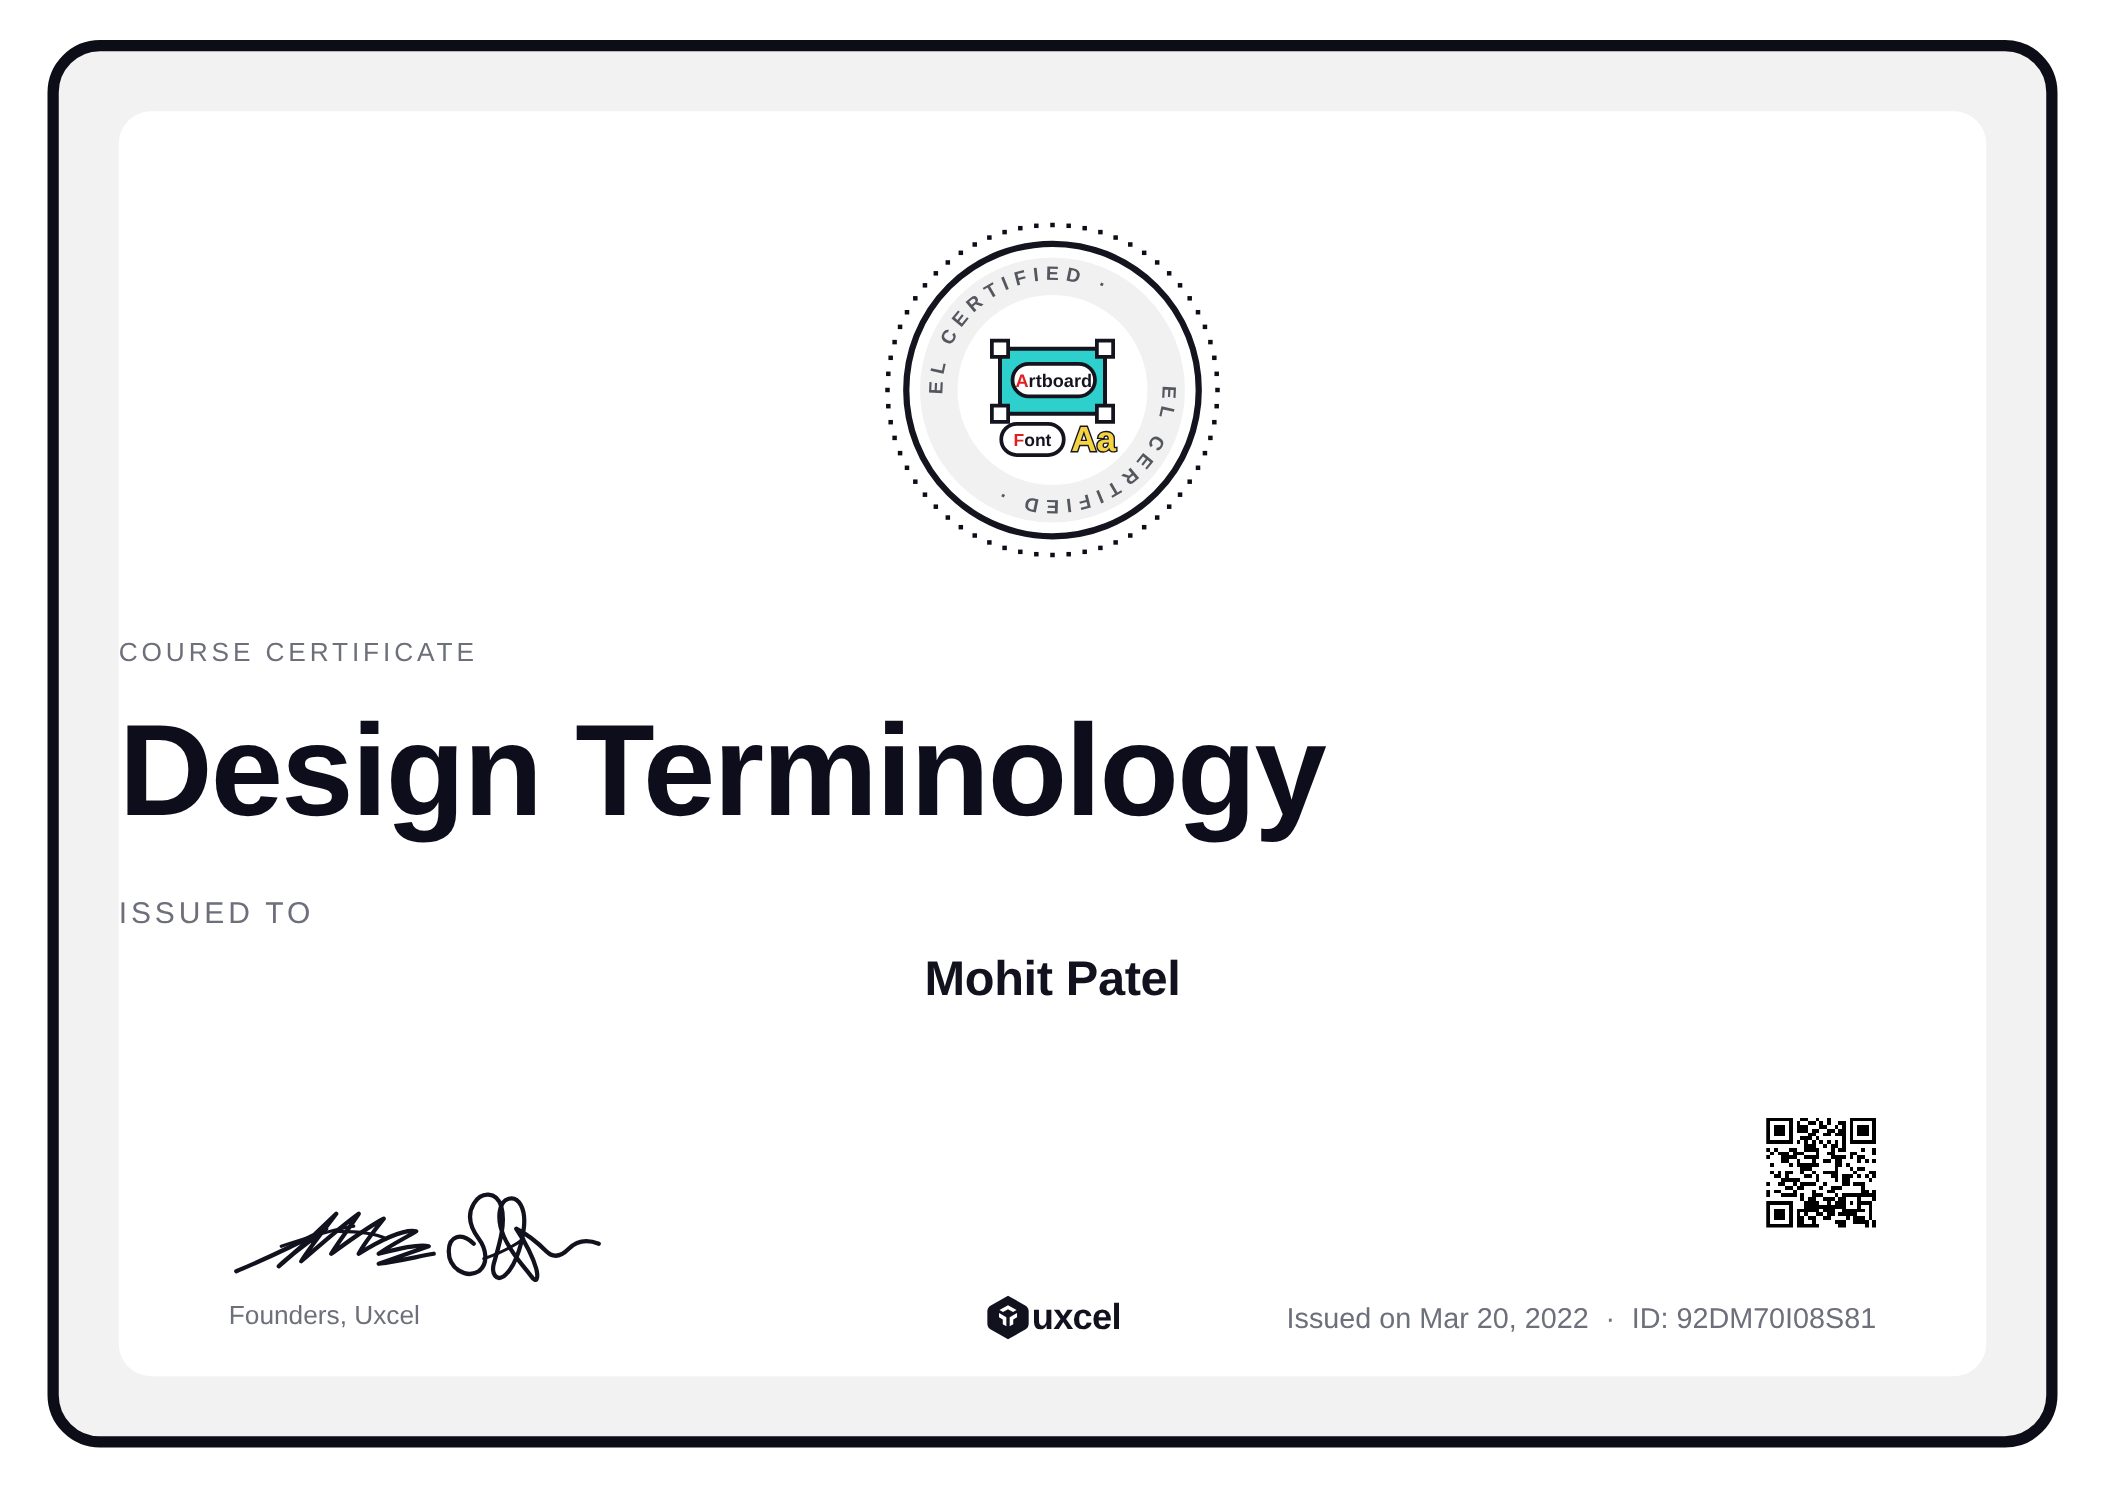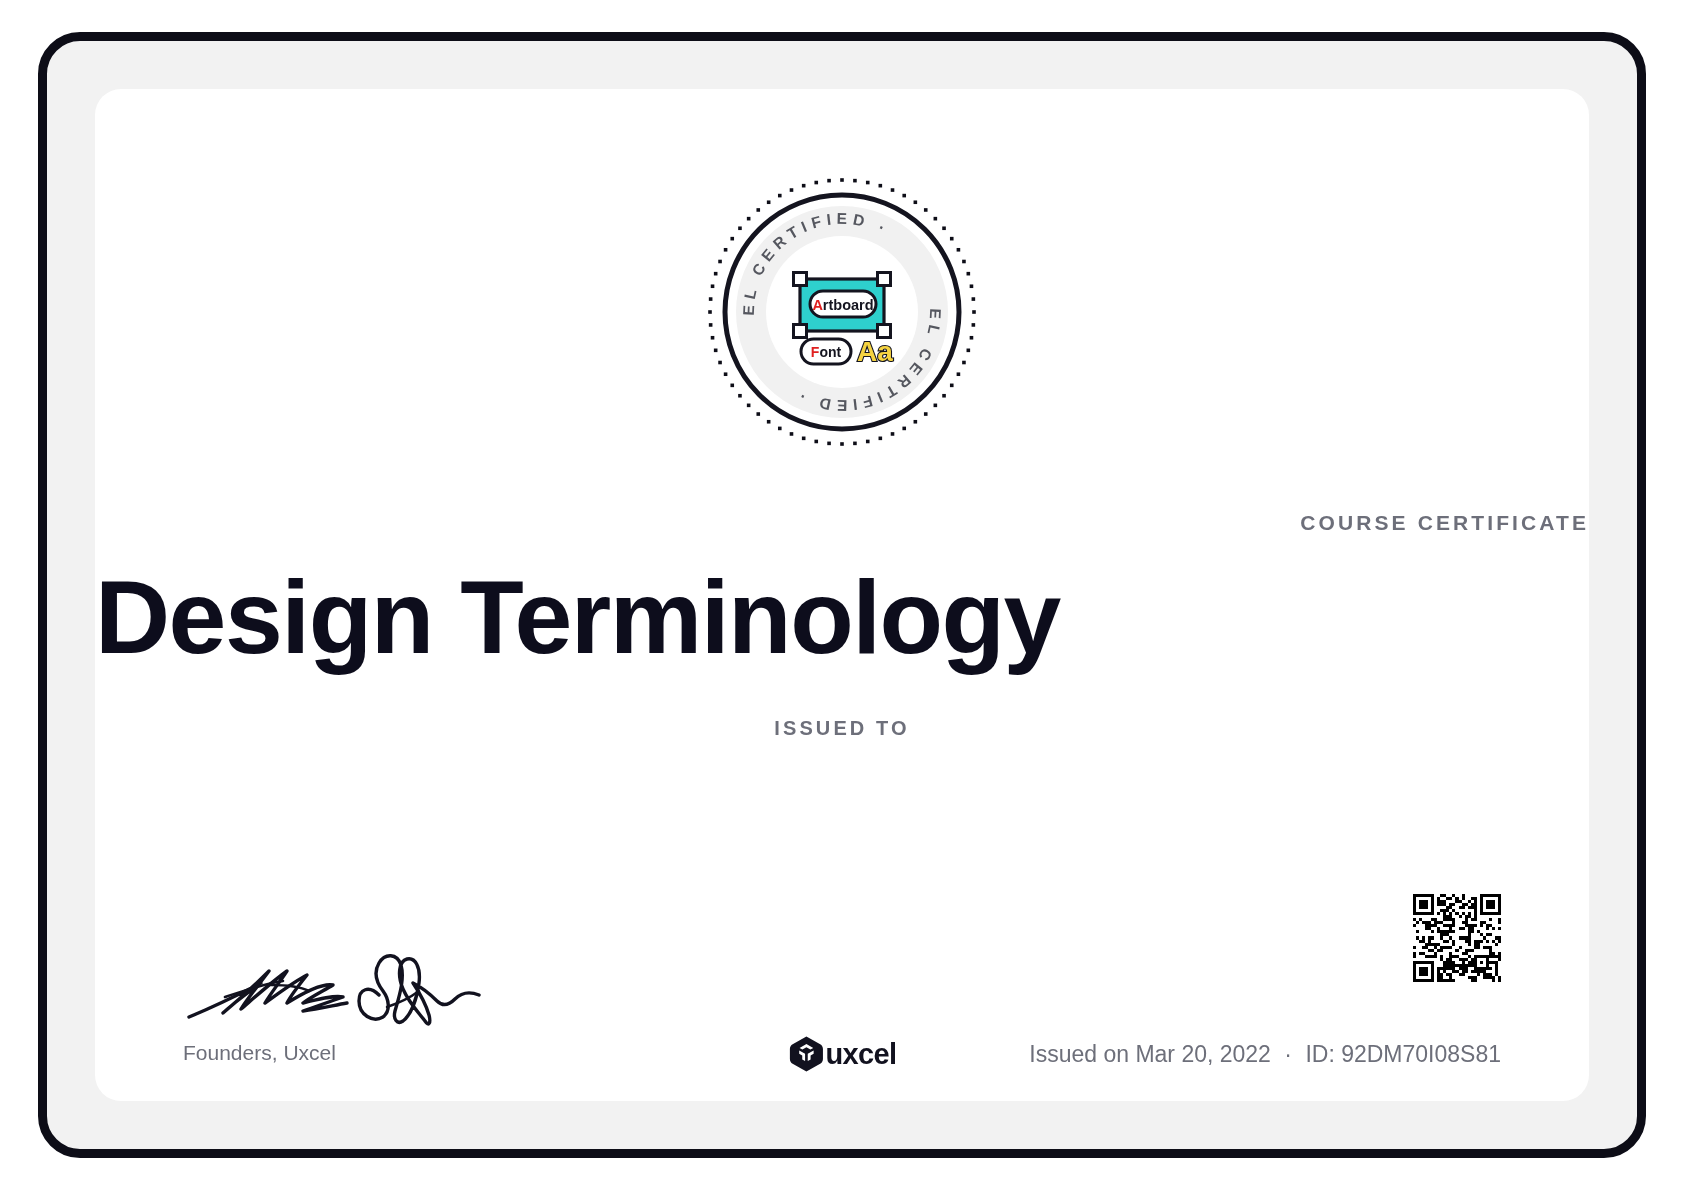--- a/index.html
+++ b/index.html
@@ -46,44 +46,43 @@
     height: 290px;
     transform: translateX(-50%);
   }
   .badge-svg { display: block; width: 290px; height: 290px; }
 
   
   .kicker {
     position: absolute;
     left: 0; right: 0;
     top: 422px;
-    text-align: right;
+    text-align: left;
     font-size: 21px;
-    font-weight: 700;
+    font-weight: 400;
     letter-spacing: 3.1px;
     color: #6d6f7a;
   }
   .title {
     position: absolute;
     left: 0; right: 0;
     top: 470px;
     font-size: 104px;
     line-height: 1.12;
     font-weight: 700;
     letter-spacing: -1.5px;
     color: #0d0d1c;
     font-family: "Liberation Sans", sans-serif;
   }
   .issued-to {
     position: absolute;
     left: 0; right: 0;
     top: 628px;
-    text-align: center;
-    font-size: 20px;
-    font-weight: 700;
+    font-size: 24px;
+    font-weight: 400;
     letter-spacing: 3.1px;
     color: #6d6f7a;
   }
   .recipient {
     position: absolute;
     left: 0; right: 0;
     top: 673px;
     text-align: center;
     font-size: 39px;
     font-weight: 700;
@@ -275,20 +274,21 @@
           <text x="160" y="194" font-family="Liberation Sans, sans-serif" font-size="28" font-weight="700" fill="#f5d341" stroke="#14141f" stroke-width="2.2" paint-order="stroke" id="aaLabel">Aa</text>
         </g>
       </svg>
     </div>
 
     <div class="kicker">COURSE CERTIFICATE</div>
 
     <div class="title">Design Terminology</div>
 
     <div class="issued-to">ISSUED TO</div>
+    <div class="recipient">Mohit Patel</div>
 
 
     <div class="signatures">
       <svg viewBox="0 0 330 92" xmlns="http://www.w3.org/2000/svg">
         <g fill="none" stroke="#12121f" stroke-linecap="round" stroke-linejoin="round">
 
           <path d="M6 76 C 30 66, 55 54, 78 42 C 62 54, 48 64, 40 72 C 52 62, 70 46, 86 30 C 74 46, 64 58, 58 68 C 72 56, 90 40, 104 30 C 96 42, 88 52, 82 62 C 96 52, 112 40, 124 34 C 116 44, 108 54, 104 62 C 120 52, 140 42, 150 44 C 140 50, 128 56, 120 62 C 136 58, 152 54, 160 56 C 148 60, 132 66, 120 70 C 136 68, 152 64, 164 62" stroke-width="3.4"></path>
           <path d="M42 56 C 60 50, 84 42, 100 40" stroke-width="2.6"></path>
           <path d="M88 44 C 104 44, 118 46, 126 50" stroke-width="2.6"></path>
         </g>

